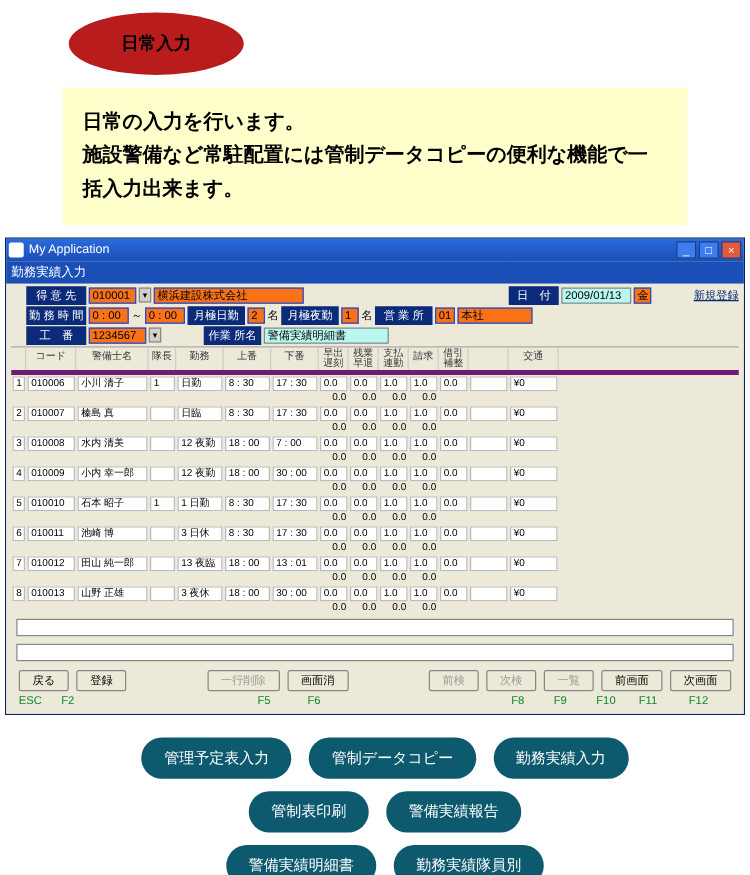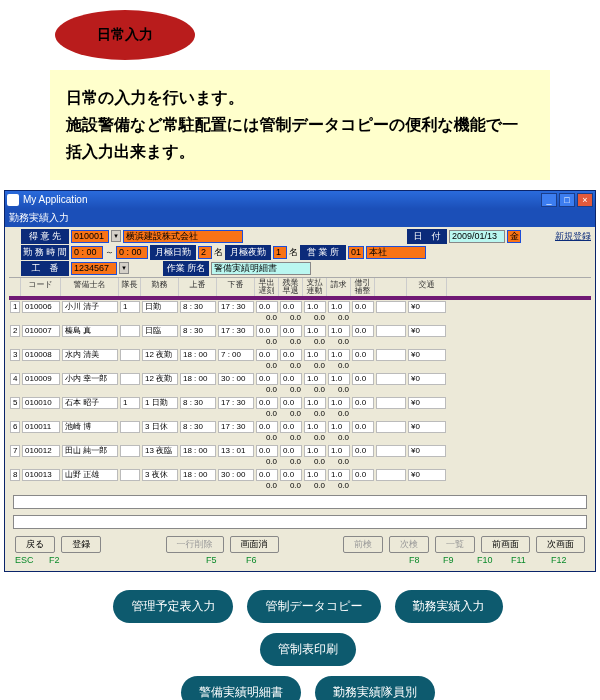--- a/index.html
+++ b/index.html
@@ -597,18 +597,19 @@
 </div>
 
 <div class="bottom-buttons">
   <div class="bb-row">
     <button class="pill">管理予定表入力</button>
     <button class="pill">管制データコピー</button>
     <button class="pill">勤務実績入力</button>
   </div>
   <div class="bb-row">
     <button class="pill">管制表印刷</button>
+    <button class="pill">警備実績報告</button>
   </div>
   <div class="bb-row">
     <button class="pill">警備実績明細書</button>
     <button class="pill">勤務実績隊員別</button>
   </div>
 </div>
 
 </body></html>

